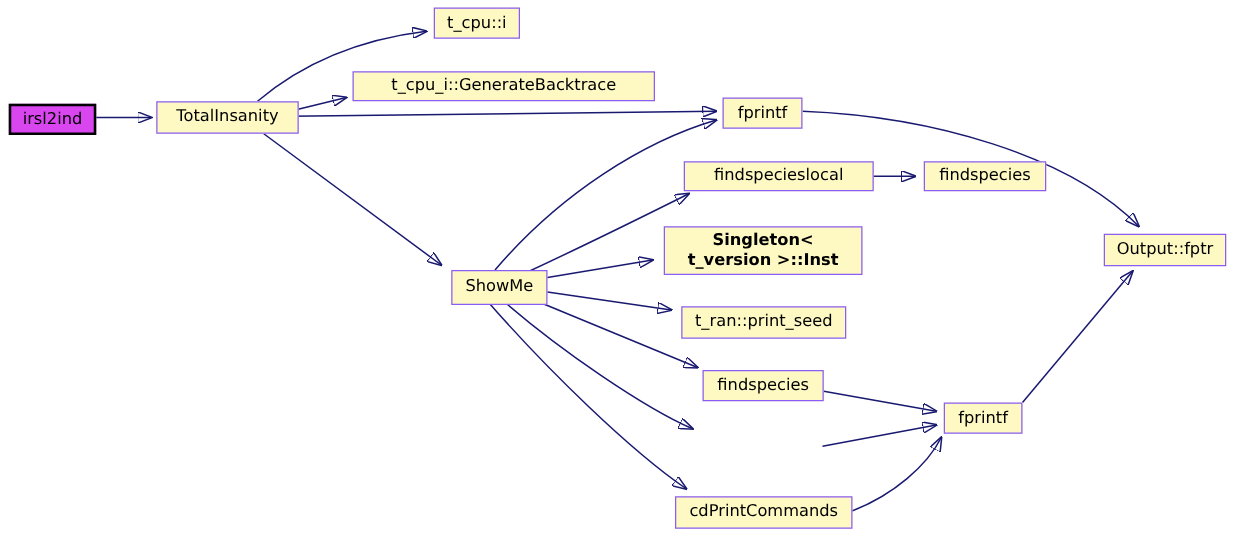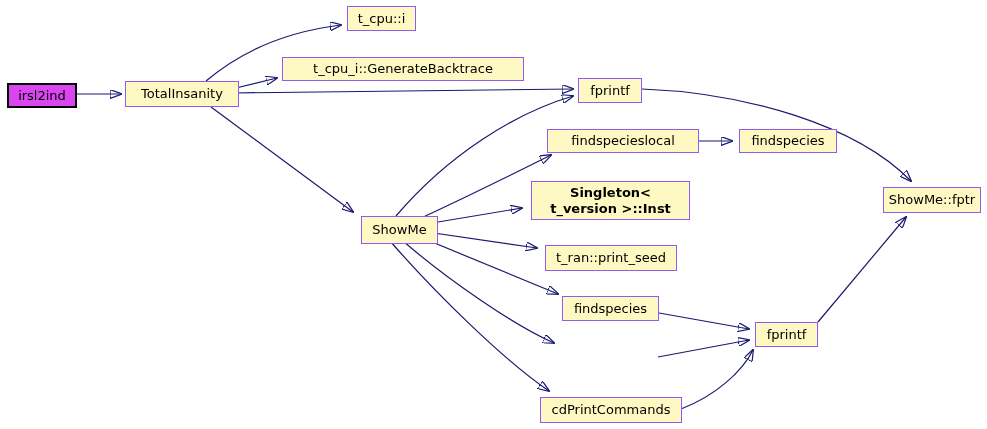--- a/index.html
+++ b/index.html
@@ -104,15 +104,15 @@
 
   <div class="node" style="left:545px; top:245px; width:132px; height:26px">t_ran::print_seed</div>
 
   <div class="node" style="left:562px; top:296px; width:97px;  height:25px">findspecies</div>
 
 
   <div class="node" style="left:540px; top:397px; width:142px; height:26px">cdPrintCommands</div>
 
   <div class="node" style="left:755px; top:322px; width:63px;  height:25px">fprintf</div>
 
-  <div class="node" style="left:883px; top:187px; width:98px;  height:26px">ShowMe::fptr</div>
+  <div class="node" style="left:883px; top:187px; width:98px;  height:26px">Output::fptr</div>
 
 </div>
 
 </body></html>

